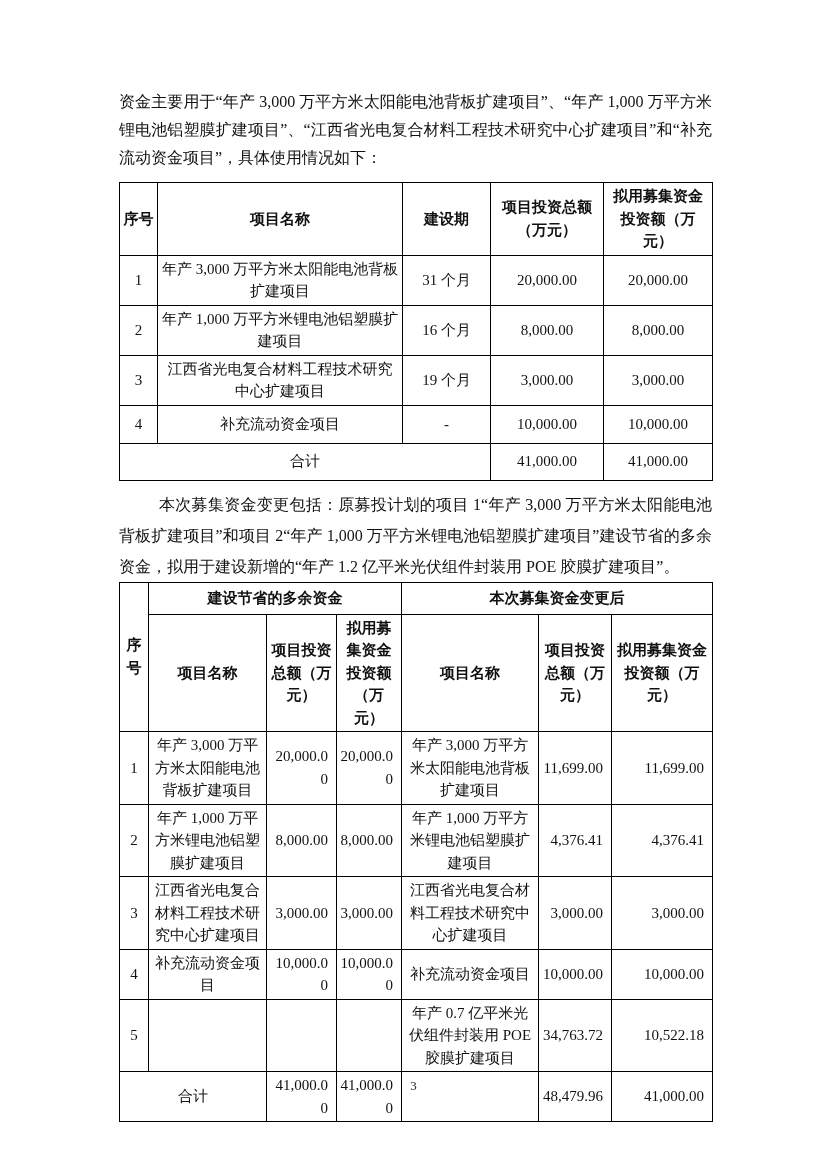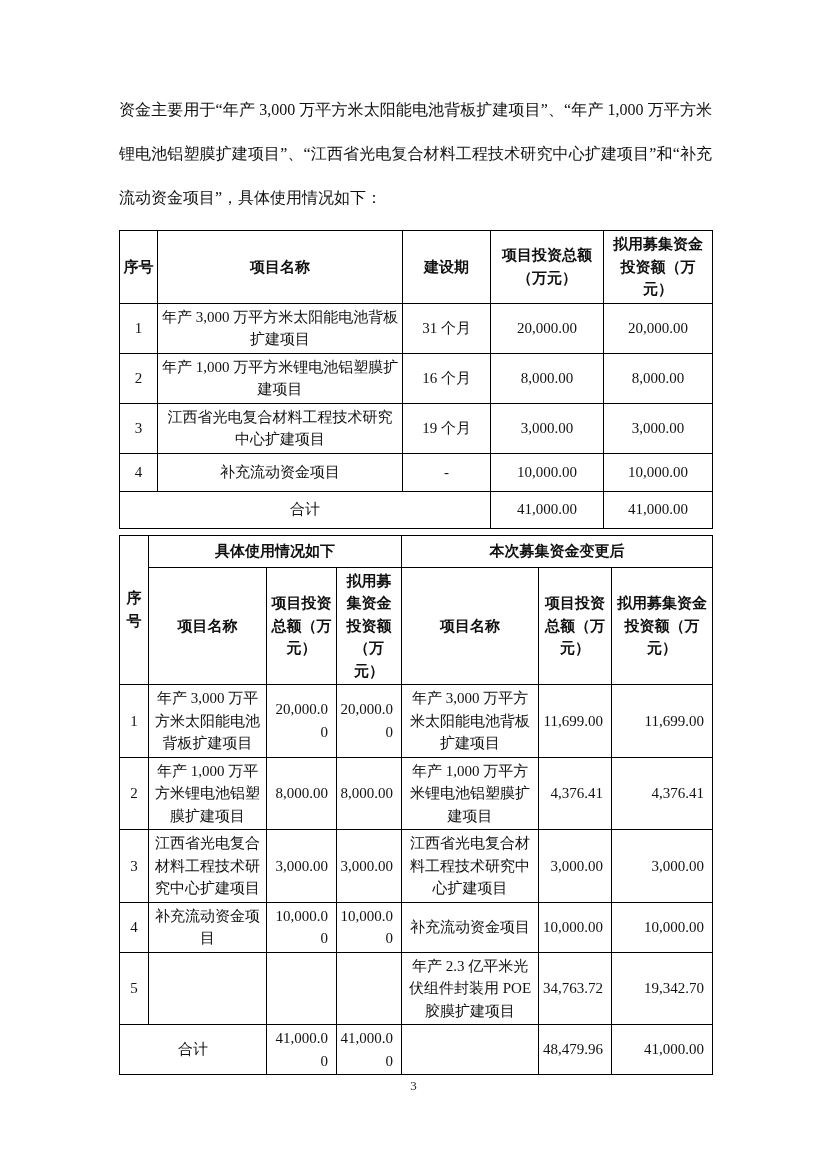--- a/index.html
+++ b/index.html
@@ -3,21 +3,21 @@
 <meta charset="utf-8">
 <style>
   html,body { margin:0; padding:0; background:#888; }
   .page {
     width:827px; height:1169px; background:#ffffff; position:relative;
     margin:0 auto; font-family:"Liberation Serif","DejaVu Serif",serif;
     color:#111; overflow:hidden;
   }
   .content { position:absolute; left:119px; top:88px; width:593px; }
   .para { font-size:16px; text-align:justify; margin:0; }
-  .p1 { line-height:44px; margin-bottom:10px; }
+  .p1 { line-height:28px; margin-bottom:10px; }
   .p2 { line-height:31px; text-indent:2.5em; margin-top:8px; }
   .p3 { line-height:31px; text-indent:2.5em; margin-bottom:15px; }
   table { border-collapse:collapse; width:593px; table-layout:fixed; }
   td, th { border:1px solid #000; font-size:15px; text-align:center;
            vertical-align:middle; padding:2px 3px; line-height:1.5;
            font-weight:normal; word-break:break-word; }
   th { font-weight:bold; }
   .t1 { margin-bottom:6px; }
   .t2 { margin-bottom:0; }
   .num2 { text-align:right; padding-right:8px; }
@@ -81,35 +81,36 @@
         <td>10,000.00</td>
       </tr>
       <tr class="h37">
         <td colspan="3">合计</td>
         <td>41,000.00</td>
         <td>41,000.00</td>
       </tr>
     </tbody>
       </table>
 
+    <p class="para p2">本次募集资金变更包括：原募投计划的项目 1“年产 3,000 万平方米太阳能电池背板扩建项目”和项目 2“年产 1,000 万平方米锂电池铝塑膜扩建项目”建设节省的多余资金，拟用于建设新增的“年产 1.2 亿平米光伏组件封装用 POE 胶膜扩建项目”。</p>
 
     <table class="t2">
       <colgroup>
         <col style="width:29px">
           <col style="width:118px">
           <col style="width:70px">
           <col style="width:65px">
         <col style="width:137px">
           <col style="width:73px">
           <col style="width:101px">
       </colgroup>
       <tbody>
           <tr class="h32">
         <th rowspan="2">序号</th>
-        <th colspan="3">具体使用情况如下</th>
+        <th colspan="3">建设节省的多余资金</th>
         <th colspan="3">本次募集资金变更后</th>
       </tr>
       <tr class="h74">
         <th>项目名称</th>
         <th>项目投资总额（万元）</th>
         <th>拟用募集资金投资额（万元）</th>
         <th>项目名称</th>
         <th>项目投资总额（万元）</th>
         <th>拟用募集资金投资额（万元）</th>
       </tr>
@@ -147,23 +148,23 @@
         <td class="num2">10,000.00</td>
         <td>补充流动资金项目</td>
         <td class="num2">10,000.00</td>
         <td class="num2">10,000.00</td>
       </tr>
       <tr class="h68">
         <td>5</td>
         <td></td>
         <td class="num2"></td>
         <td class="num2"></td>
-        <td>年产 2.3 亿平米光伏组件封装用 POE 胶膜扩建项目</td>
+        <td>年产 0.7 亿平米光伏组件封装用 POE 胶膜扩建项目</td>
         <td class="num2">34,763.72</td>
-        <td class="num2">19,342.70</td>
+        <td class="num2">10,522.18</td>
       </tr>
       <tr class="h34">
         <td colspan="2">合计</td>
         <td class="num2">41,000.00</td>
         <td class="num2">41,000.00</td>
         <td></td>
         <td class="num2">48,479.96</td>
         <td class="num2">41,000.00</td>
       </tr>
     </tbody>

